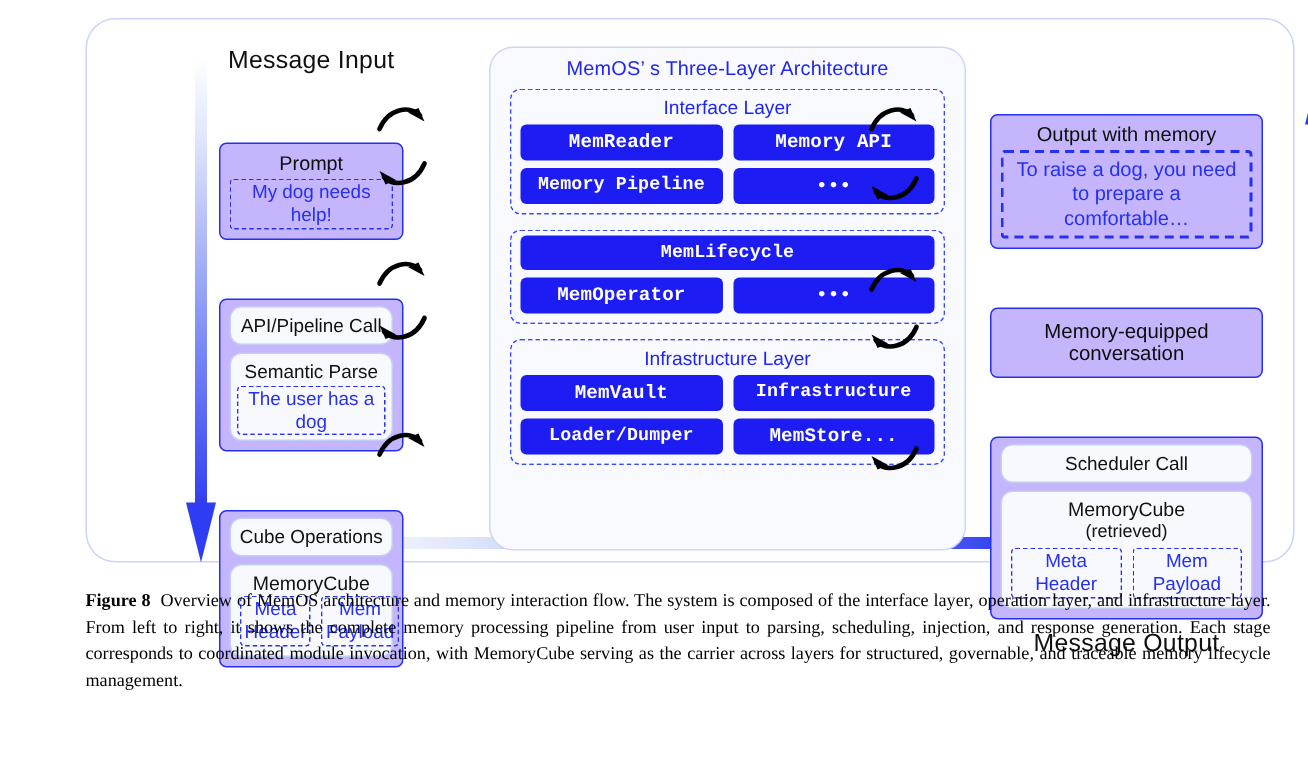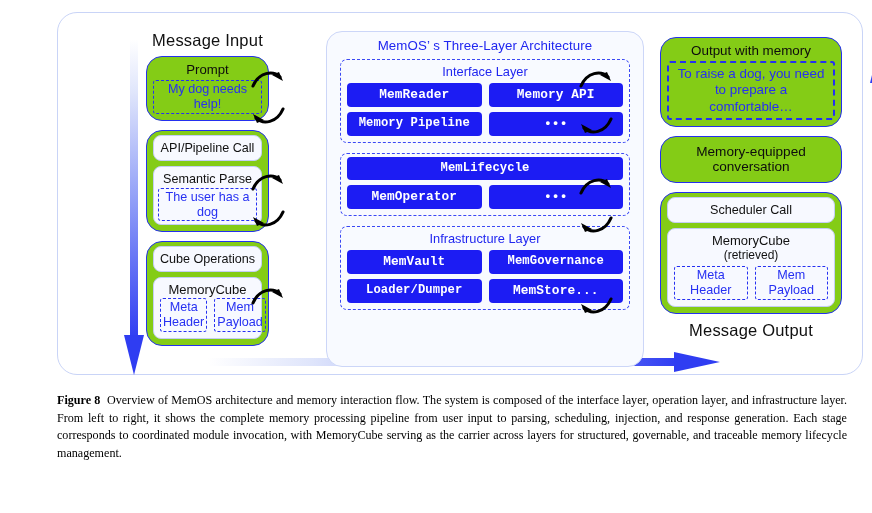--- a/index.html
+++ b/index.html
@@ -48,23 +48,24 @@
     text-align: center; font-size: 16.5px; color: #101010;
     letter-spacing: .2px;
   }
   .colTitleBlue {
     text-align: center; font-size: 13.3px; color: #2026f0;
     padding-top: 6px; letter-spacing: .1px; white-space: nowrap;
   }
 
   
   .outerBox {
-    border: 1.9px solid #2430ef; border-radius: 16px;
-    background: #84cc16; padding: 4px 6px 6px 6px;
+    border: 1.9px solid #2430ef; border-radius: 5px;
+    background: #c4b5fd; padding: 4px 6px 6px 6px;
     margin-bottom: 9px;
+    margin-top: 39px;
   }
   .innerBox {
     border: 1.3px solid #c4cef5; border-radius: 8px;
     background: #f7f9ff; text-align: center;
     font-size: 12.6px; color: #111; padding: 5px 4px;
     margin-bottom: 5px;
   }
   .innerBox:last-child { margin-bottom: 0; }
   .plainLabel {
     text-align: center; font-size: 13.2px; color: #0d0d0d;
@@ -223,21 +224,21 @@
         <div class="chipRow">
           <div class="chip">MemOperator</div>
           <div class="chip">•••</div>
         </div>
       </div>
 
       <div class="layerGroup" style="margin-bottom:0;">
         <div class="layerTitle">Infrastructure Layer</div>
         <div class="chipRow">
           <div class="chip">MemVault</div>
-          <div class="chip chipSmall">MemGovernance</div>
+          <div class="chip chipSmall">Infrastructure</div>
         </div>
         <div class="chipRow">
           <div class="chip chipSmall">Loader/Dumper</div>
           <div class="chip">MemStore...</div>
         </div>
       </div>
     </div>
 
     <div class="colRight">
 

